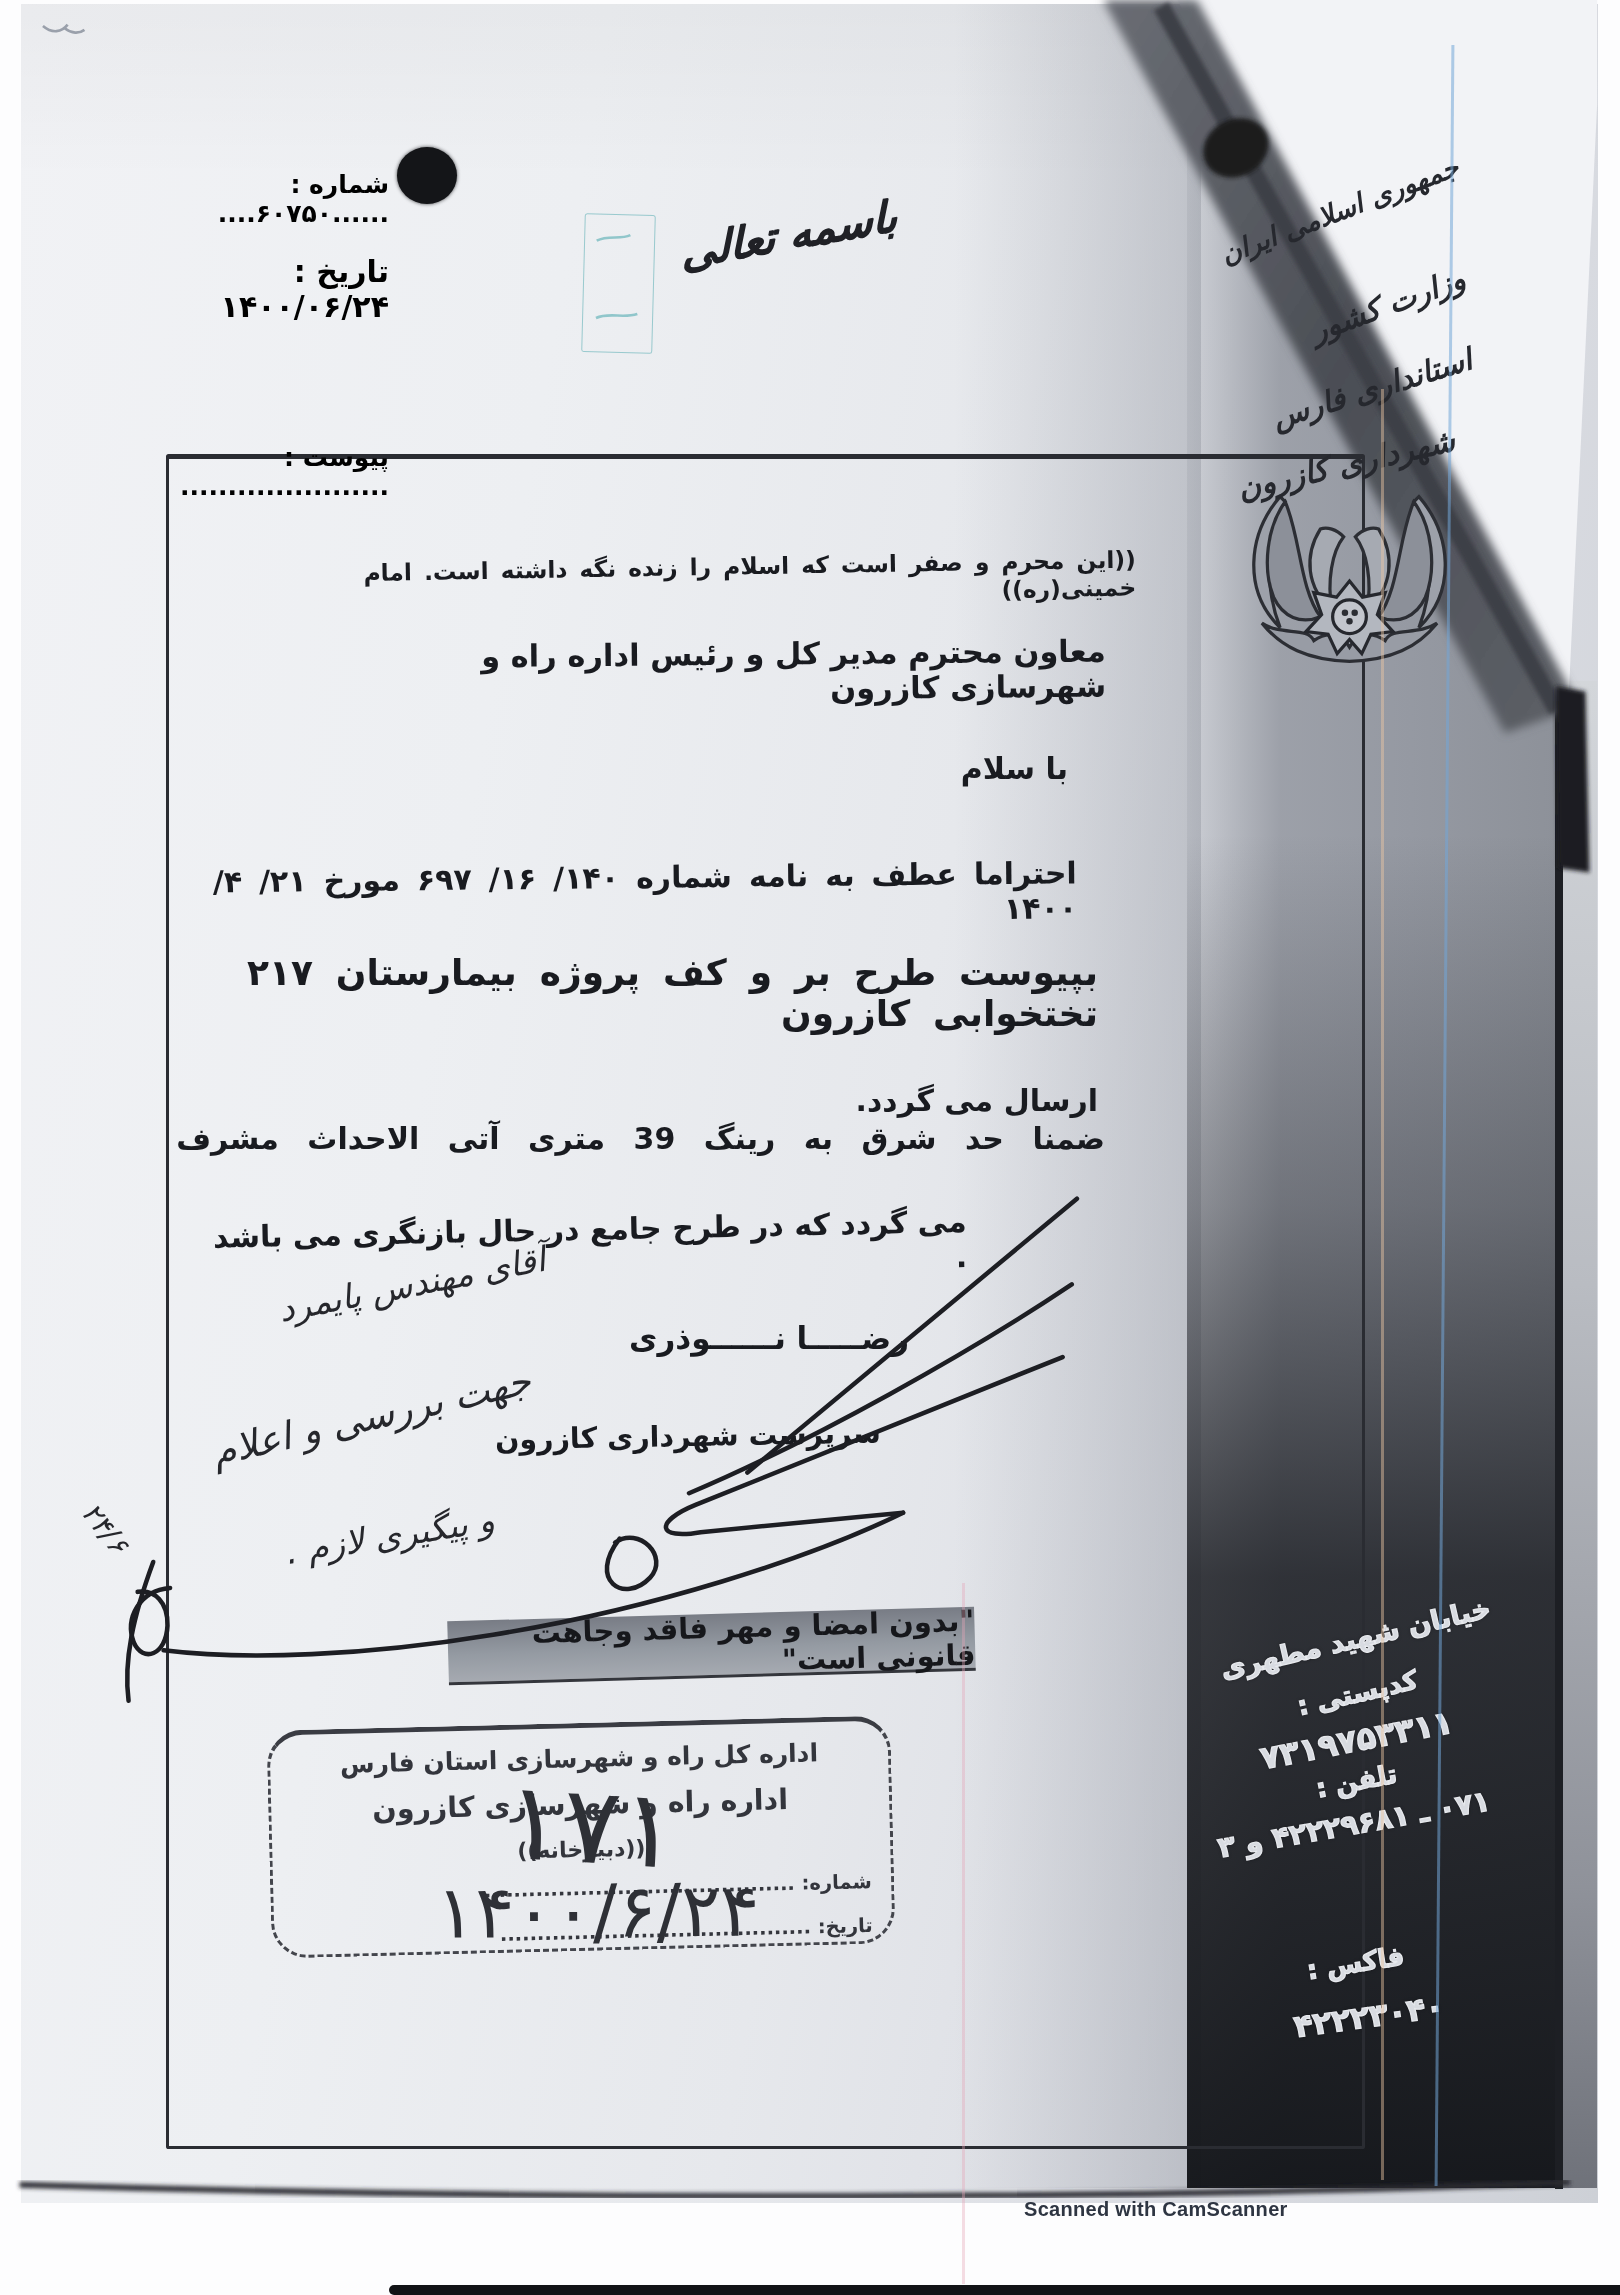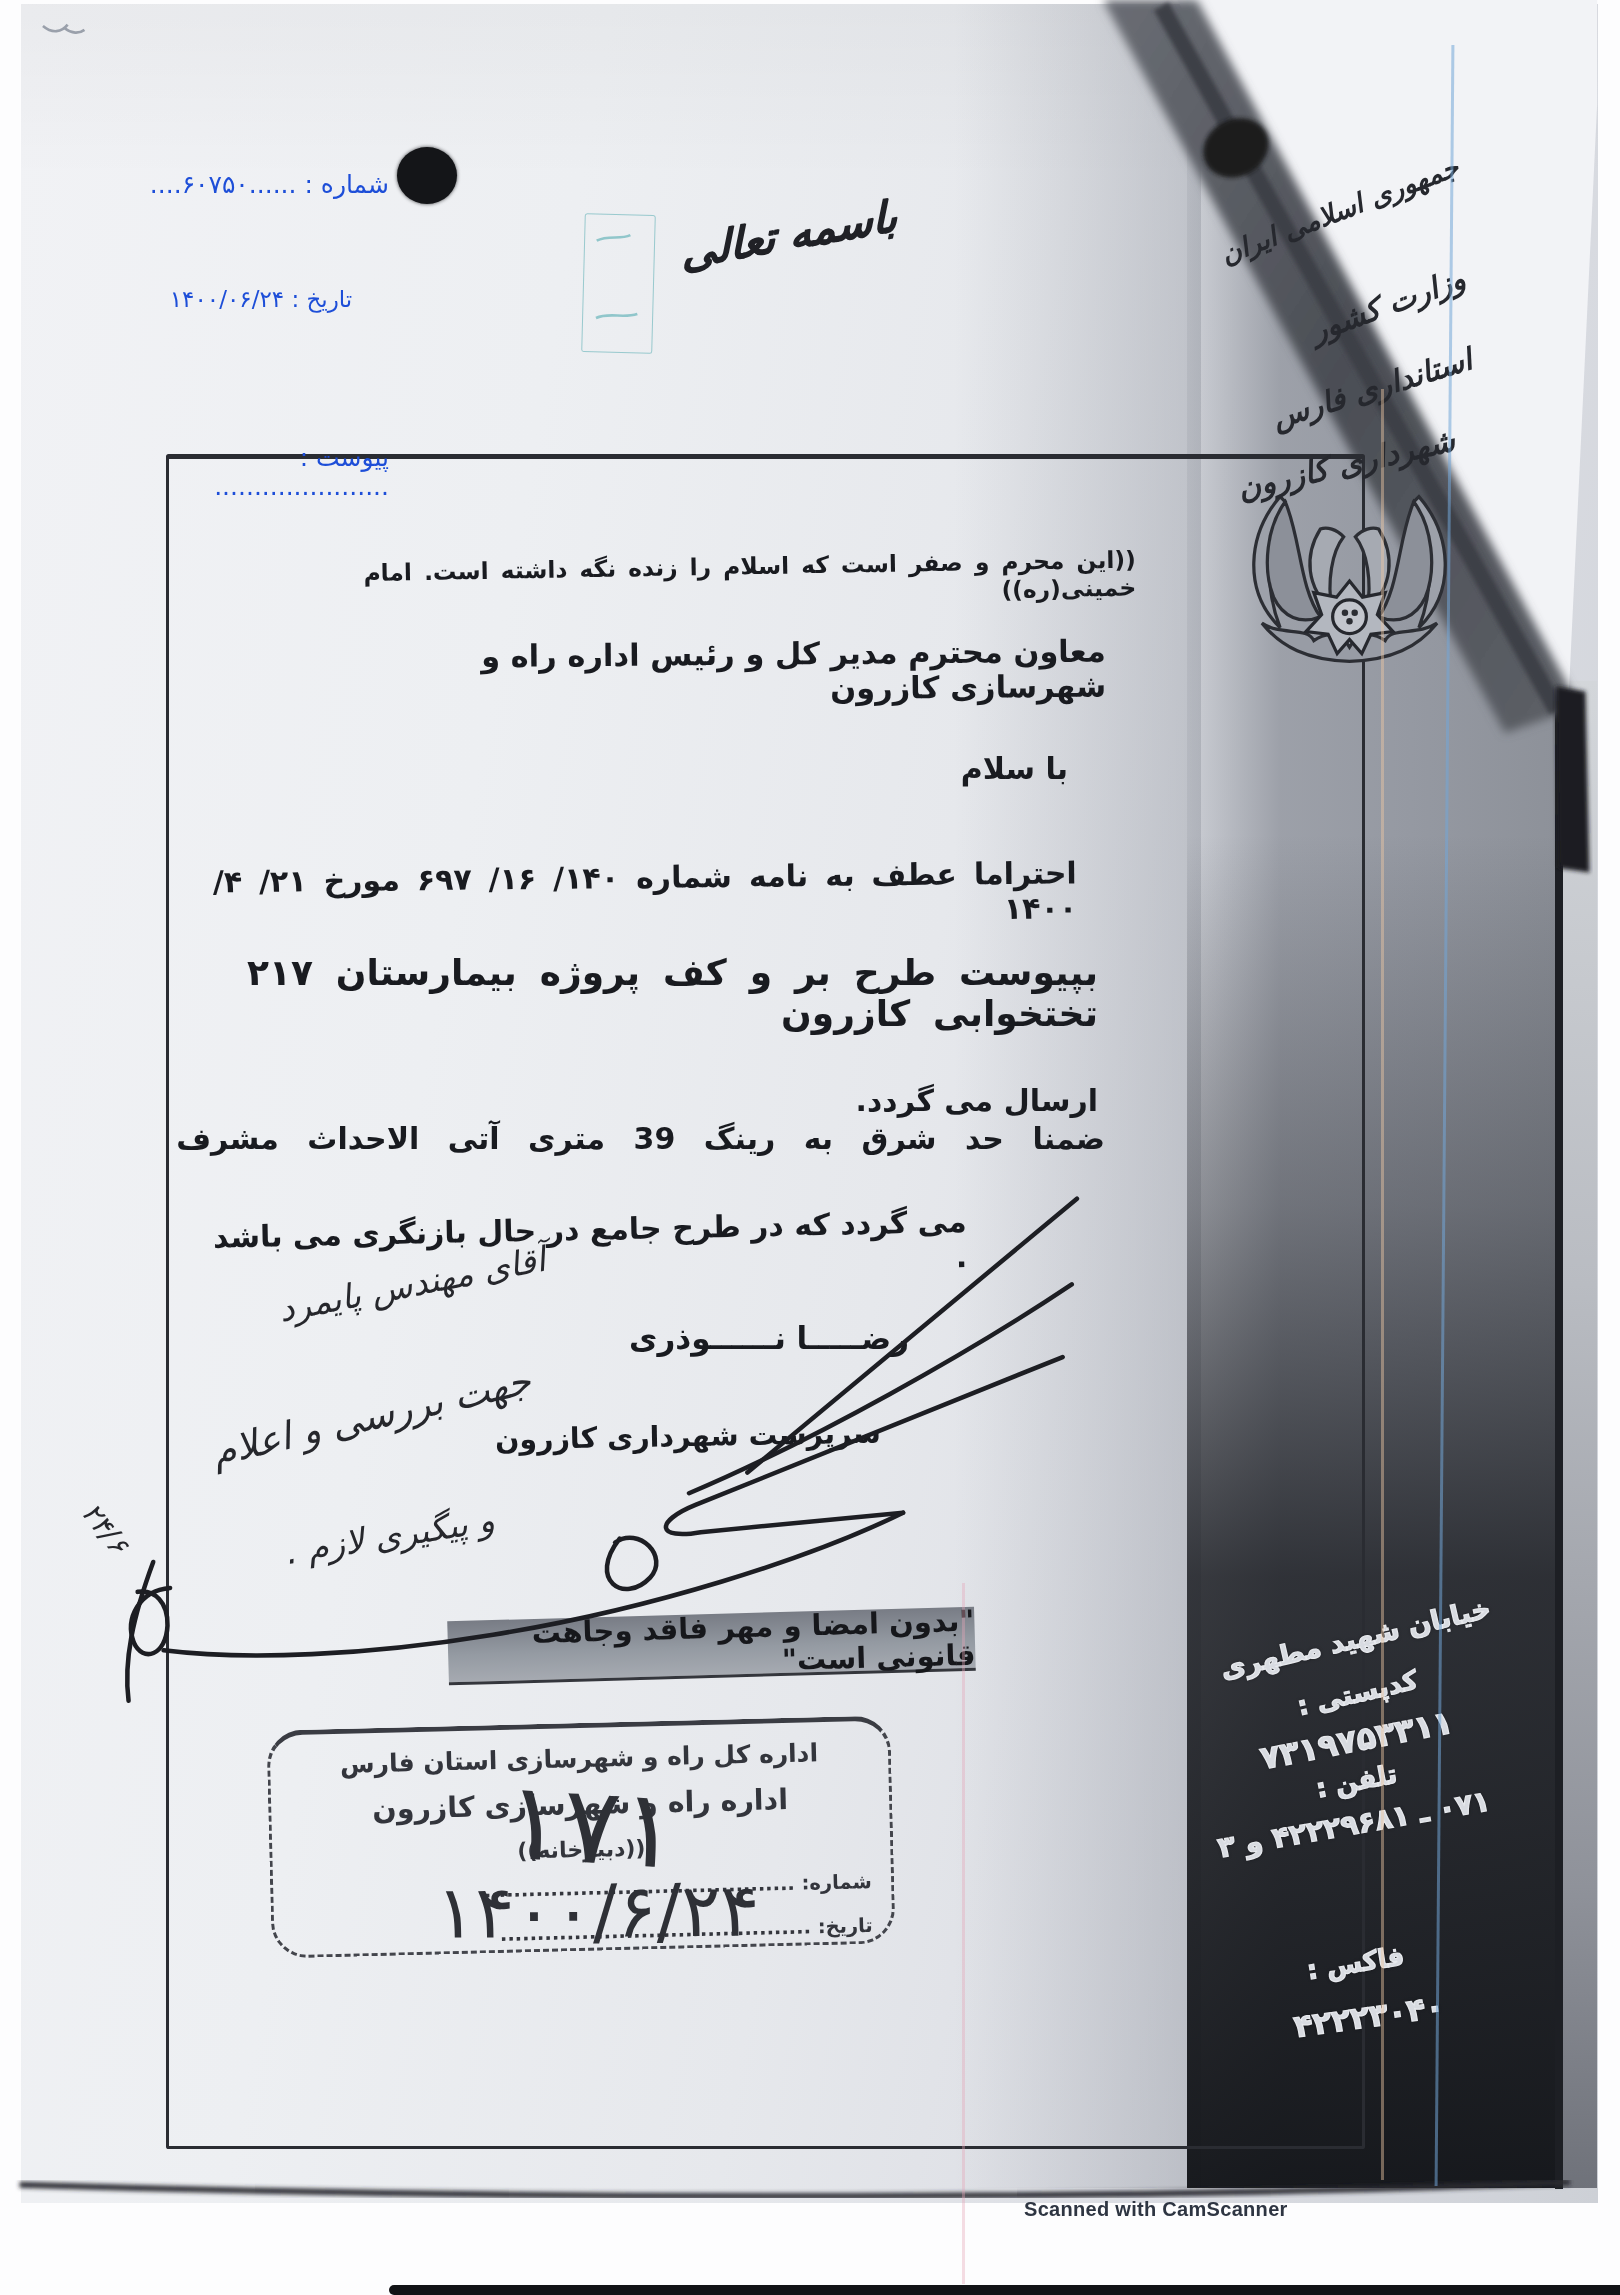--- a/index.html
+++ b/index.html
@@ -30,21 +30,21 @@
   #streak-blue { left:1443px; top:45px; width:3.2px; height:2141px; background:rgba(115,165,215,0.55); transform:rotate(0.45deg); }
   #streak-peach { left:1381px; top:389px; width:2.6px; height:1791px; background:rgba(238,200,165,0.45); }
   #streak-pink { left:962px; top:1583px; width:2.6px; height:701px; background:rgba(228,165,185,0.38); }
 
   
   #frame { left:166px; top:454px; width:1199px; height:1695px; z-index:6;
     border:3.2px solid #2a2c32; border-top-width:5.8px; border-right-width:3.9px;
     border-radius:2.6px; }
 
   
-  .meta-line { z-index:7; font-weight:400; color:#1d4ed8; }
+  .meta-line { z-index:7; font-weight:700; color:#000000; }
   #besmele { left:672px; top:209px; width:234px; z-index:7; font-size:43px; font-weight:700;
     font-style:italic; color:#202126; transform:rotate(-10deg) skewX(-8deg); text-align:center;
     text-shadow:0.6px 0.6px 0 #202126; }
 
   
   #teal-stamp { left:583px; top:214px; width:71px; height:139px; z-index:7;
     border:1.9px solid rgba(70,165,172,0.5); transform:rotate(1.5deg); border-radius:2.6px; }
 
   .hole { background:#141518; border-radius:50%; z-index:7; box-shadow:0 0 3.9px rgba(20,21,24,0.8); }
 
@@ -161,21 +161,21 @@
     <path d="M18,40 C35,30 55,38 70,30 M20,160 C40,150 62,160 84,152" stroke="rgba(70,165,172,0.55)" stroke-width="4" fill="none"></path>
   </svg>
 </div>
 
 <div class="abs hole" style="left:397px; top:147px; width:60px; height:57px;"></div>
 
 <div class="abs rtl meta-line" style="left:133px; top:170px; width:256px; font-size:25px; text-align:right;">
   <span>شماره :</span>
   <span>......</span><span>۶۰۷۵۰</span><span>....</span>
 </div>
-<div class="abs rtl meta-line" style="left:133px; top:254px; width:256px; font-size:23px; text-align:center;margin-top:32px;">
+<div class="abs rtl meta-line" style="left:133px; top:254px; width:256px; font-size:30px; text-align:right;">
   <span>تاریخ :</span>
   <span>۱۴۰۰/۰۶/۲۴</span>
 </div>
 <div class="abs rtl meta-line" style="left:133px; top:399px; width:256px; font-size:25px; text-align:right;margin-top:44px;">
   <span>پیوست :</span>
   <span>......................</span>
 </div>
 
 <div class="abs" id="frame"></div>
 

